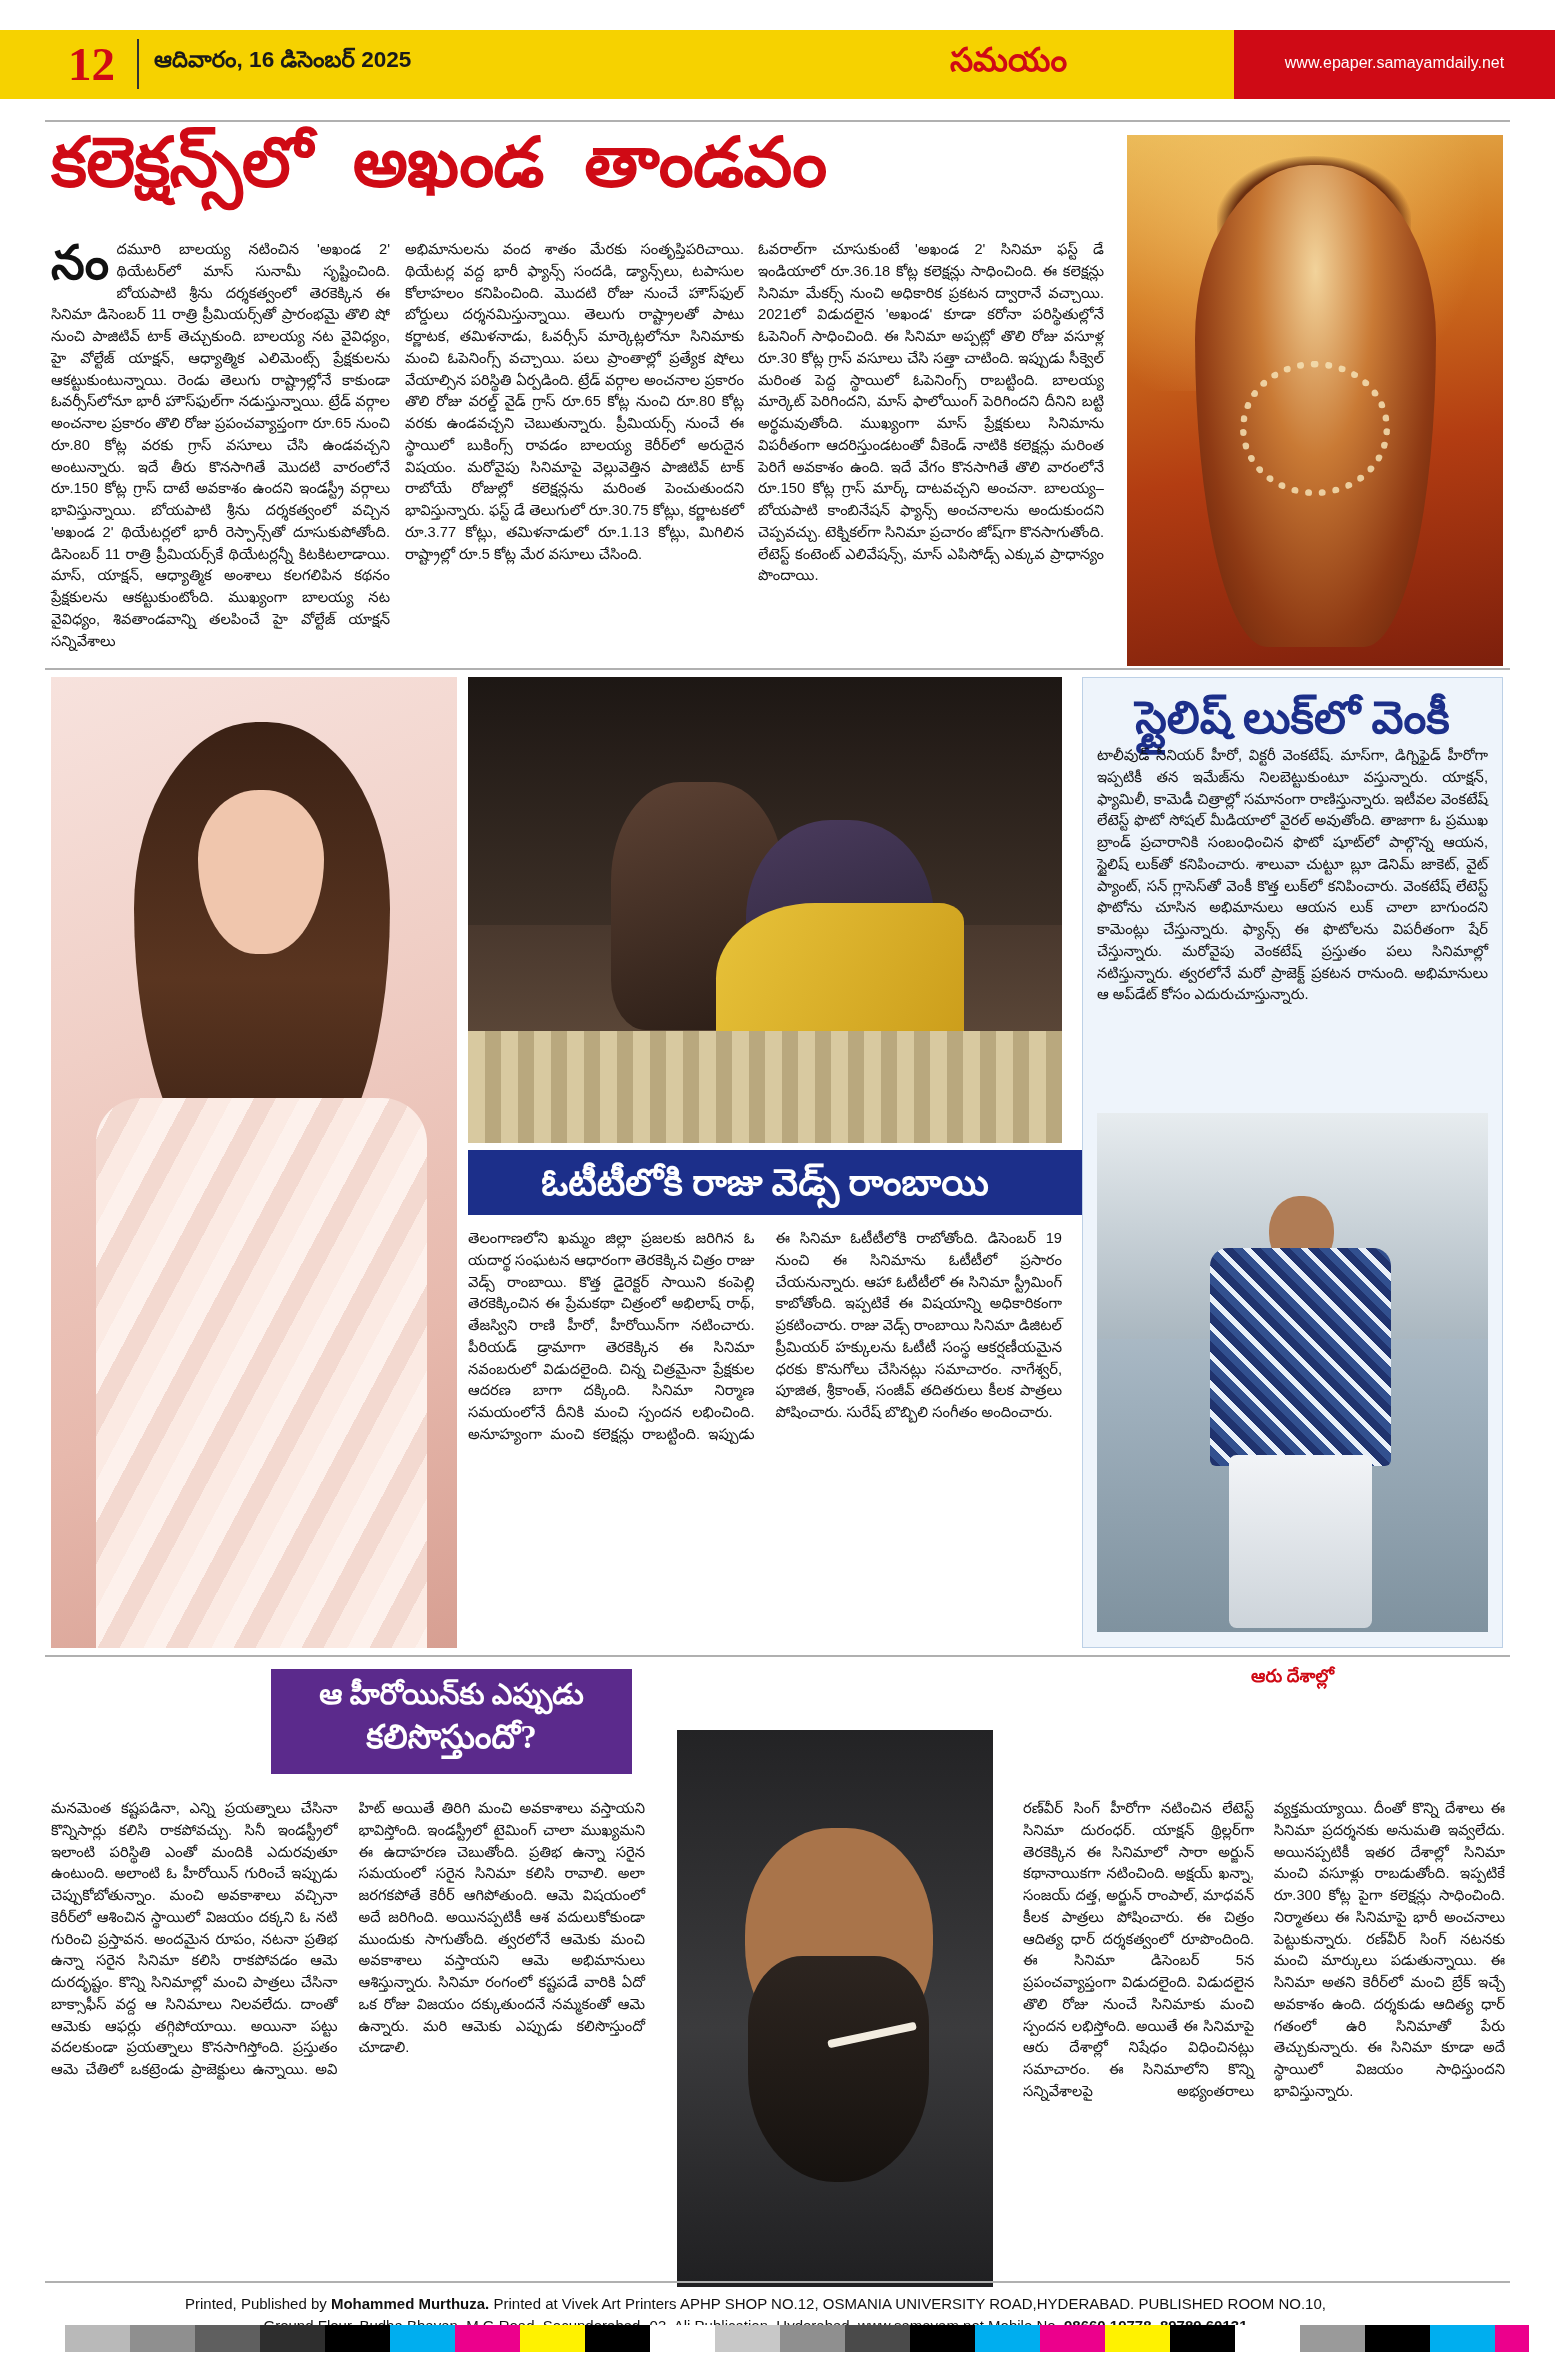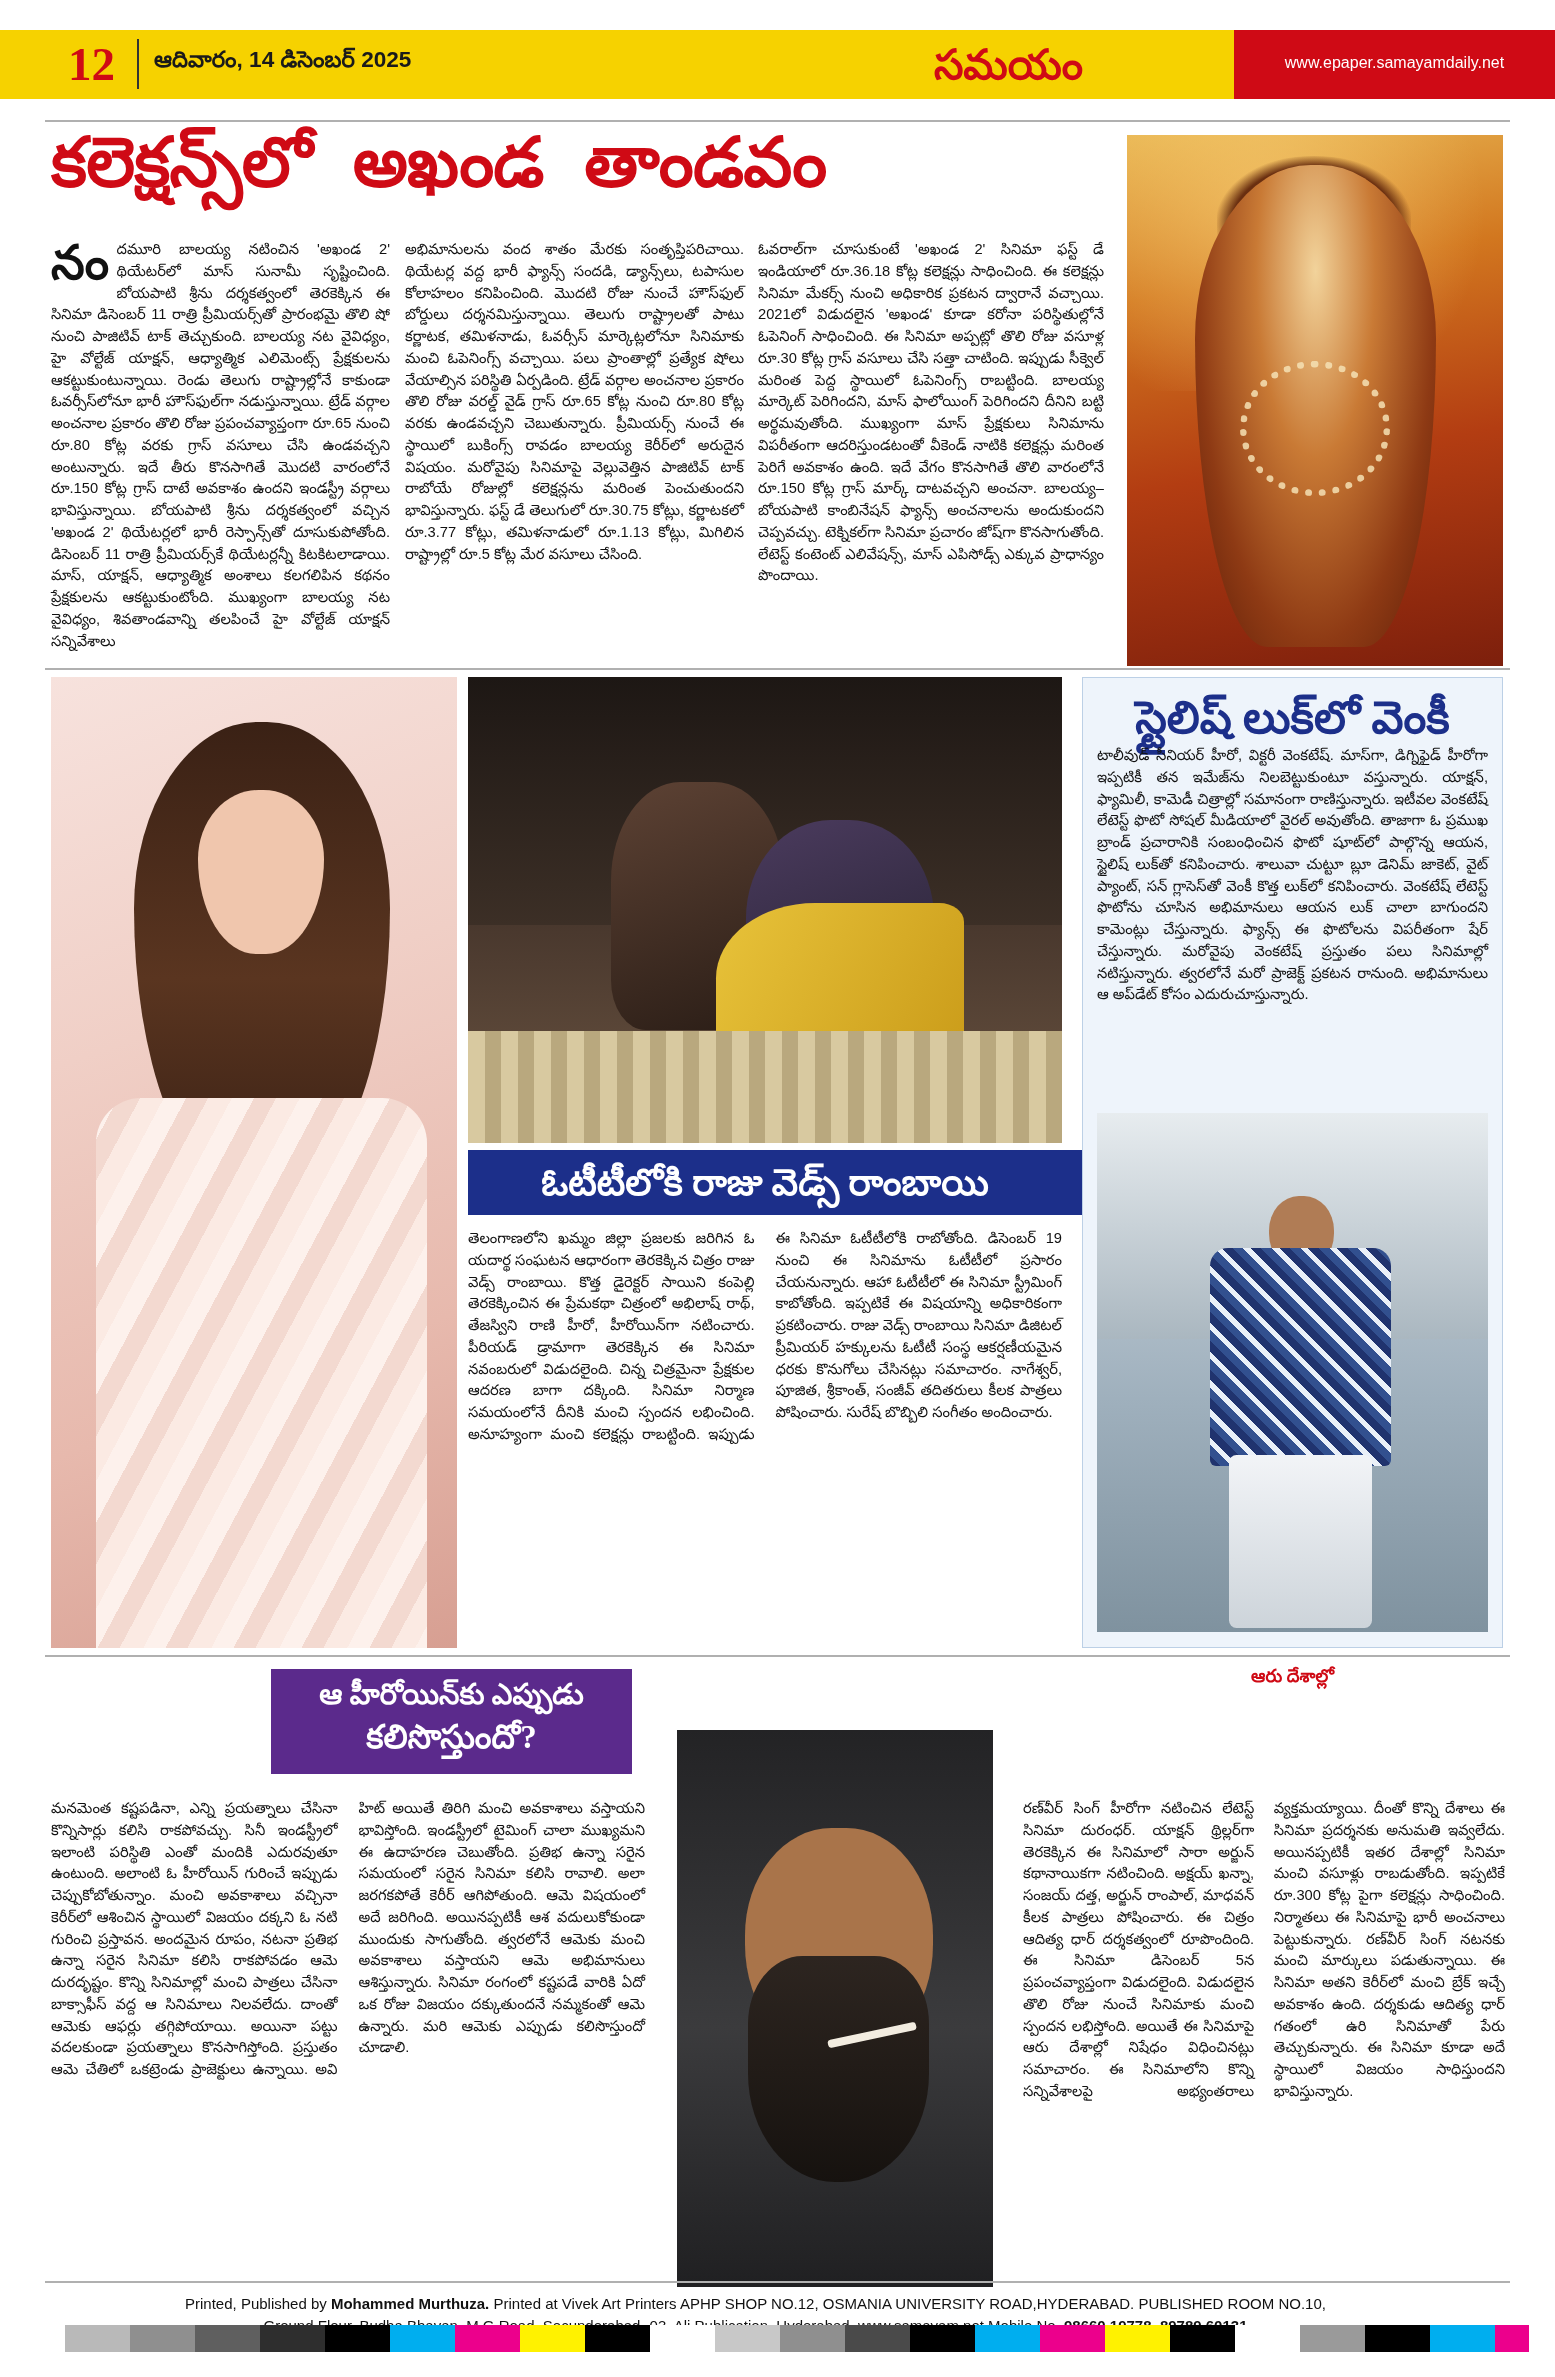--- a/index.html
+++ b/index.html
@@ -31,21 +31,21 @@
   }
   .mast-divider {
     position:absolute; left:137px; top:39px; width:2.3px; height:50px; background:#333;
   }
   .mast-date {
     position:absolute; left:154px; top:47px; font-size:22.6px; color:#1a1a1a;
     font-weight:bold;
   }
   .mast-brand {
     position:absolute; left:888px; top:41px; width:241px; text-align:center;
-    font-size:42px; color:#cf0a15; font-weight:bold;
+    font-size:33px; color:#cf0a15; font-weight:bold;
   }
   .mast-url {
     position:absolute; left:1234px; top:54px; width:321px; text-align:center;
     font-size:16px; color:#ffffff;
   }
 
   
   .headline-main {
     position:absolute; left:51px; top:132px; width:1068px;
     font-family:Liberation Mono, monospace; font-weight:bold;
@@ -237,21 +237,21 @@
 </head>
 <body>
 
 <div class="page">
 
   <div class="masthead">
     <div class="mast-yellow"></div>
     <div class="mast-red-right"></div>
     <div class="mast-pagenum">12</div>
     <div class="mast-divider"></div>
-    <div class="mast-date">ఆదివారం, 14 డిసెంబర్ 2025</div>
+    <div class="mast-date">ఆదివారం, 16 డిసెంబర్ 2025</div>
     <div class="mast-brand">సమయం</div>
     <div class="mast-url">www.epaper.samayamdaily.net</div>
   </div>
 
   <div class="top-rule" style="top:120px;"></div>
 
   <div class="headline-main">కలెక్షన్స్‌లో అఖండ తాండవం</div>
 
   <div class="top-photo">
     <div class="glow"></div>

